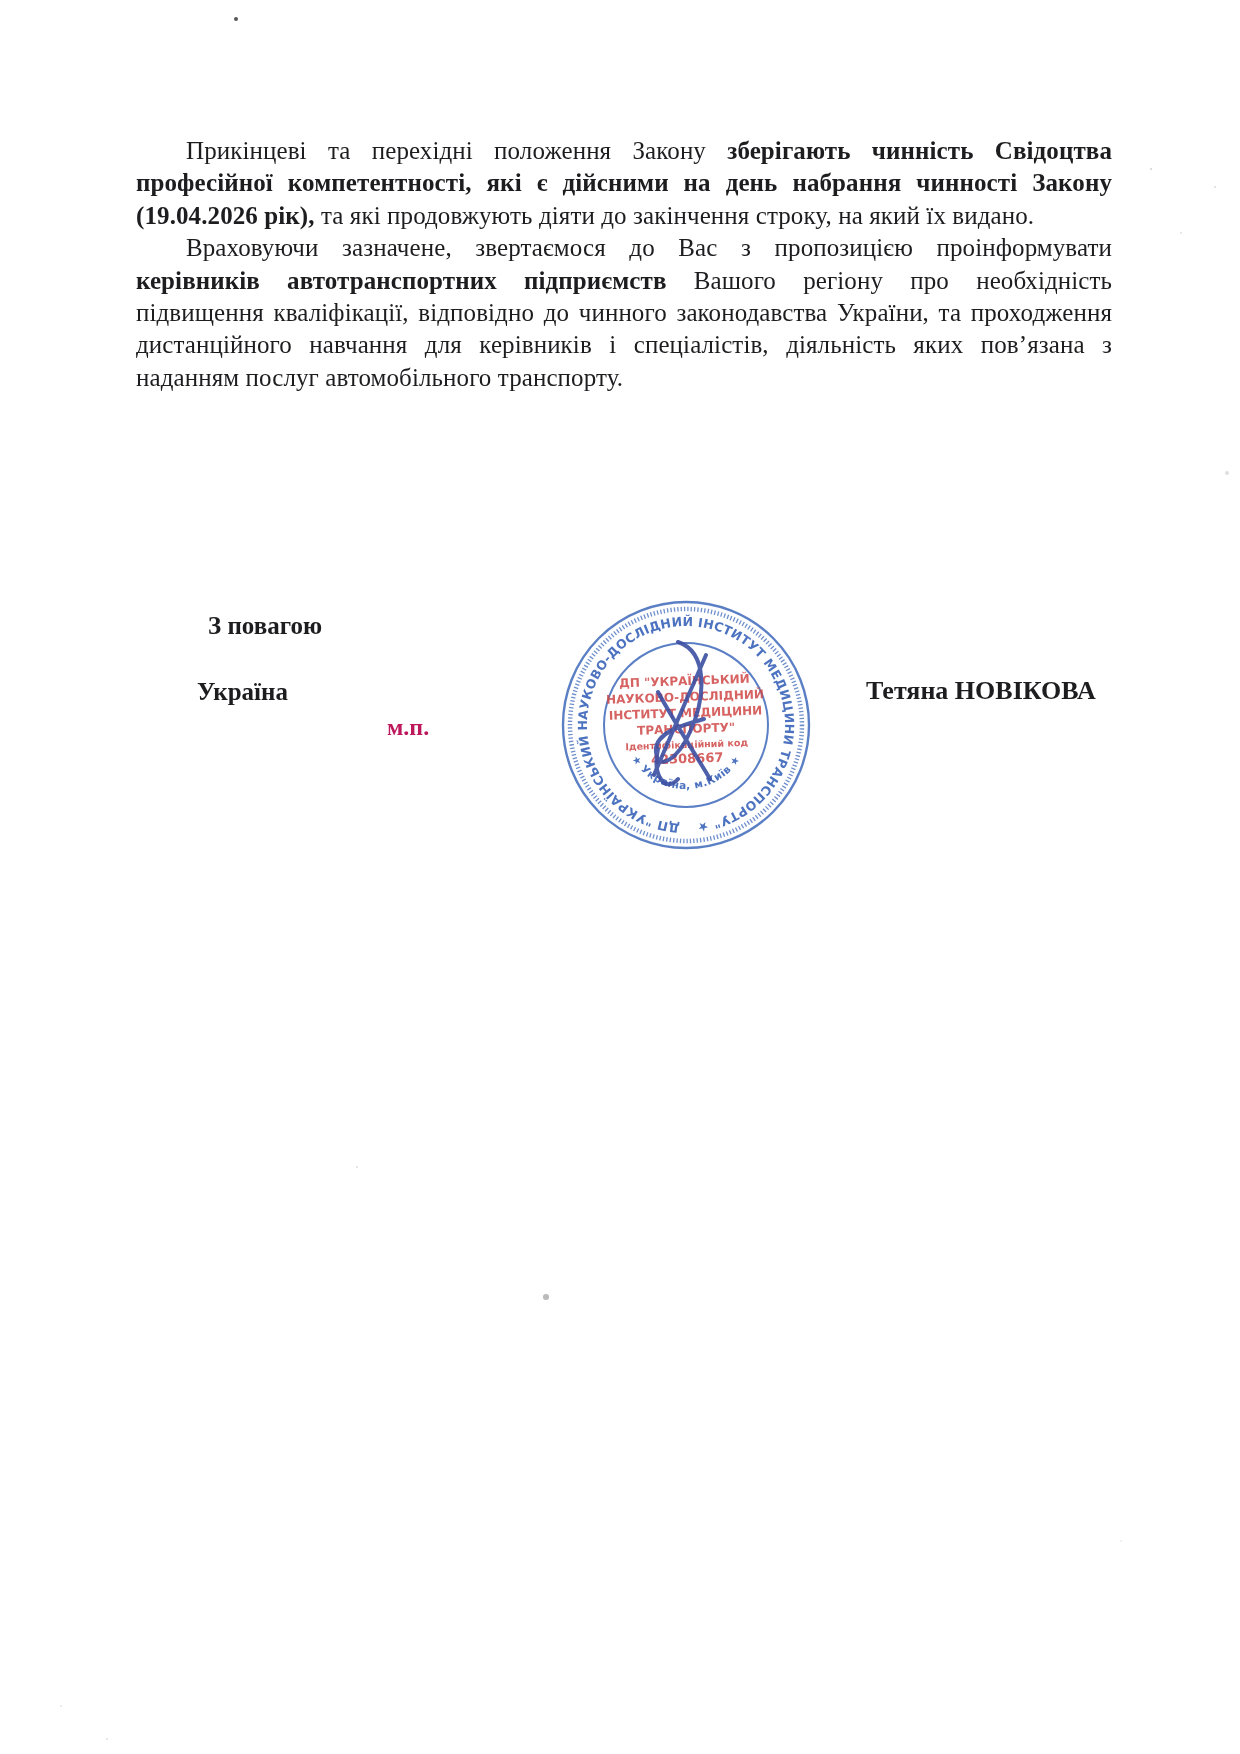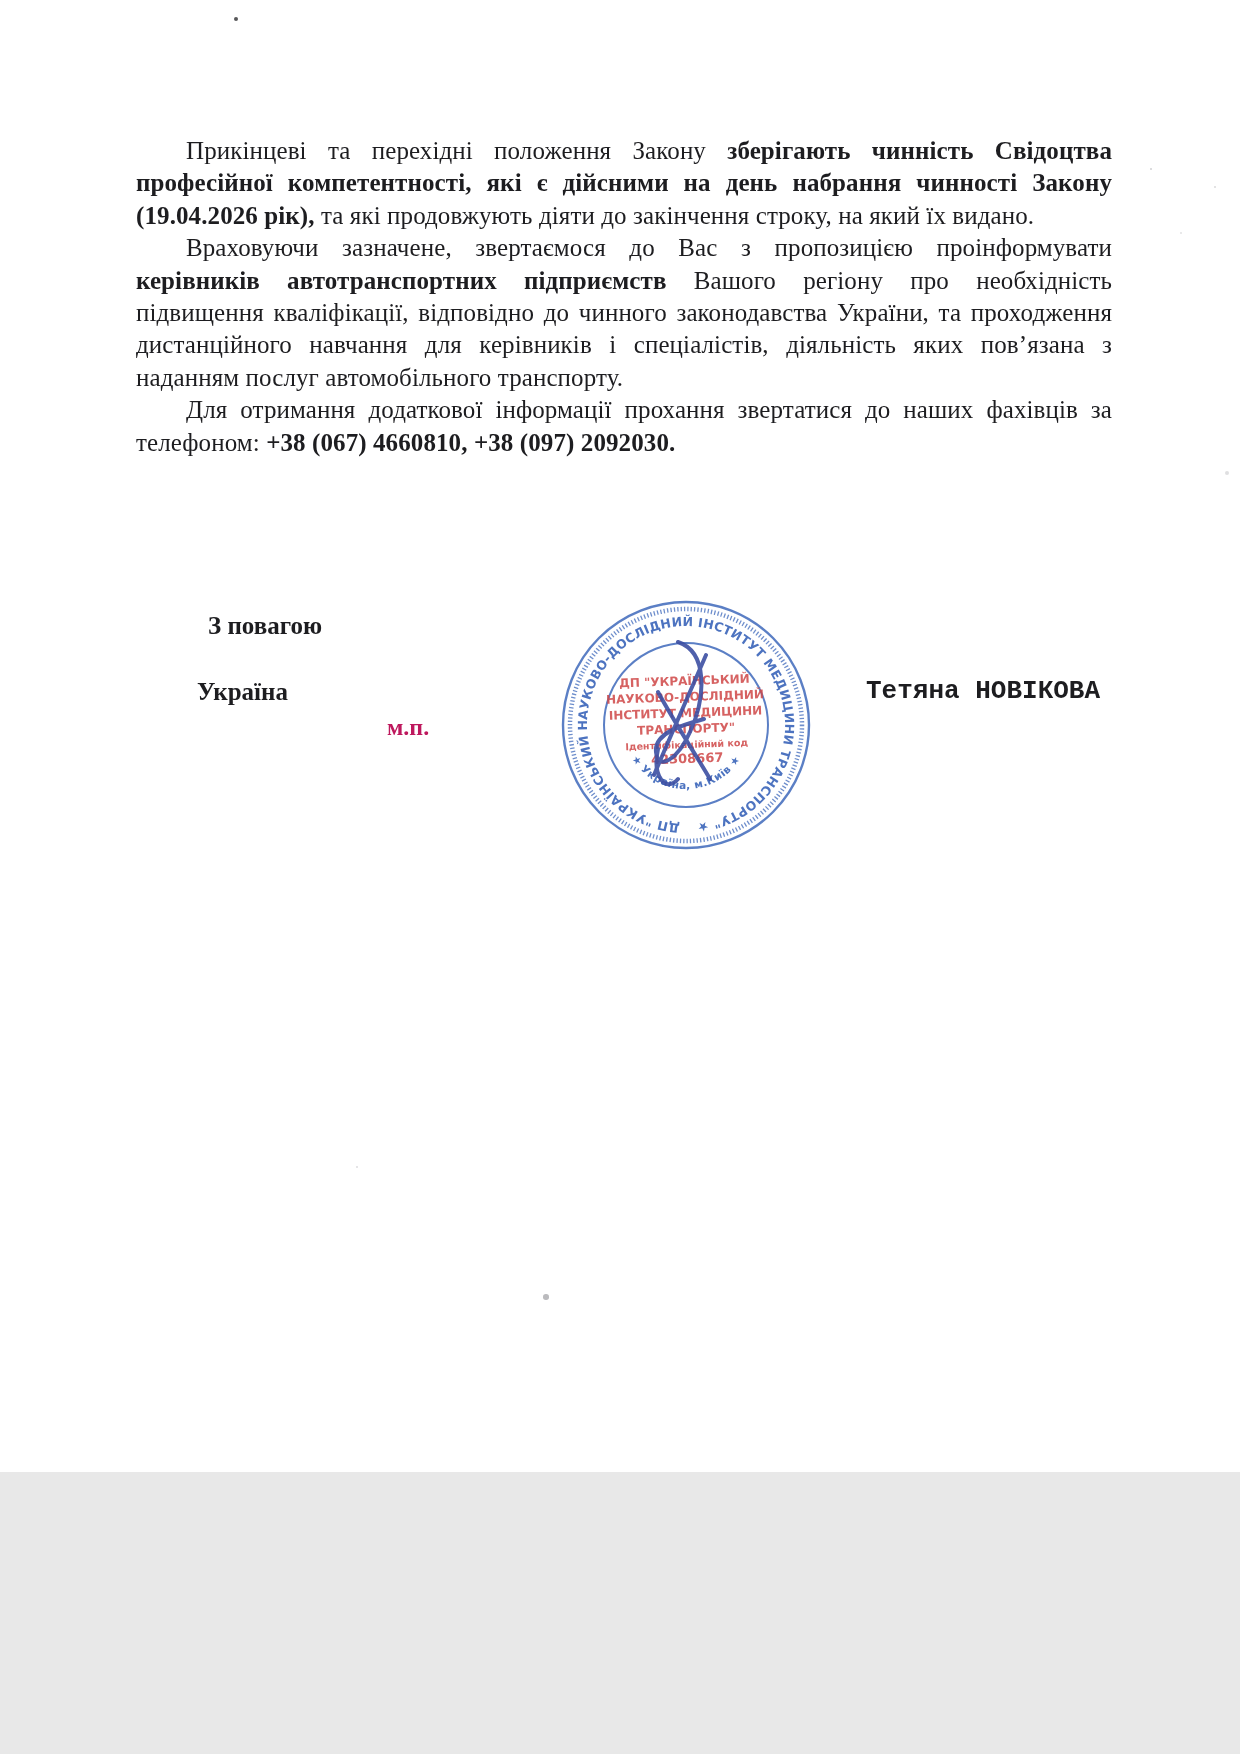--- a/index.html
+++ b/index.html
@@ -1,19 +1,19 @@
 <!DOCTYPE html>
 <html><head>
 <meta charset="utf-8">
 <style>
   html, body { margin: 0; padding: 0; background: #e8e8e8; }
   .page {
     position: relative;
     width: 1240px;
-    height: 1472px;
+    height: 1754px;
     margin: 0 auto;
     background: #ffffff;
     overflow: hidden;
     font-family: "Liberation Serif", "DejaVu Serif", serif;
   }
   
   .letter {
     position: absolute;
     left: 136px;
     top: 135px;
@@ -44,21 +44,20 @@
     color: #1d1d20;
   }
   .sig-name {
     position: absolute;
     left: 866px;
     top: 676px;
     font-size: 26px;
     font-weight: bold;
     color: #1d1d20;
     white-space: nowrap;
-    font-family: Liberation Mono, monospace;
   }
   .seal-note {
     position: absolute;
     left: 387px;
     top: 714px;
     font-size: 24px;
     font-weight: bold;
     color: #be185d;
   }
   .stamp-wrap {
@@ -91,21 +90,20 @@
   }
 </style>
 </head>
 <body>
 
 <div class="page">
 
   <div class="letter">
     <p><span>Прикінцеві та перехідні положення Закону </span><span class="b">зберігають чинність Свідоцтва професійної компетентності, які є дійсними на день набрання чинності Закону (19.04.2026 рік),</span><span> та які продовжують діяти до закінчення строку, на який їх видано.</span></p>
     <p><span>Враховуючи зазначене, звертаємося до Вас з пропозицією проінформувати </span><span class="b">керівників автотранспортних підприємств</span><span> Вашого регіону про необхідність підвищення кваліфікації, відповідно до чинного законодавства України, та проходження дистанційного навчання для керівників  і спеціалістів, діяльність яких пов’язана з наданням послуг автомобільного транспорту.</span></p>
-    <p><span>Для отримання додаткової інформації прохання звертатися до наших фахівців за телефоном: </span><span class="b">+38 (067) 4660810, +38 (097) 2092030.</span></p>
   </div>
 
   <div class="closing">З повагою</div>
   <div class="sig-title">Україна</div>
   <div class="sig-name">Тетяна НОВІКОВА</div>
   <div class="seal-note">м.п.</div>
 
   <div class="stamp-wrap">
     <svg width="256" height="256" viewBox="0 0 256 256">
       <defs>

